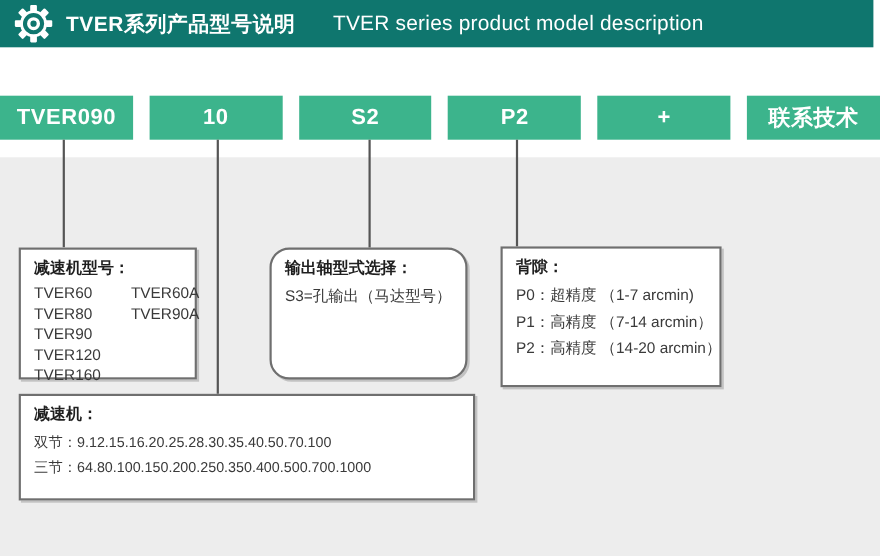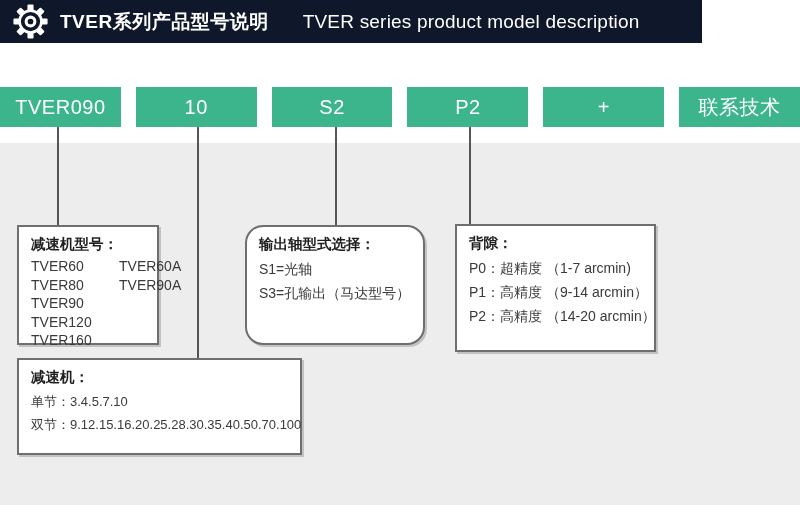--- a/index.html
+++ b/index.html
@@ -7,22 +7,22 @@
   body {
     position: relative;
     background: #ffffff;
     font-family: "Liberation Sans", "DejaVu Sans", sans-serif;
     overflow: hidden;
   }
 
   
   .header {
     position: absolute; top: 0; left: 0;
-    width: 702px; height: 43px;
-    background: #0f172a;
+    width: 794px; height: 43px;
+    background: #0f766e;
     display: flex; align-items: center;
     padding-left: 13px;
   }
   .gear-wrap { width: 35px; height: 35px; flex: 0 0 auto; }
   .title-zh {
     color: #ffffff; font-size: 19px; font-weight: bold;
     margin-left: 12px; letter-spacing: 0.5px;
   }
   .title-en {
     color: #ffffff; font-size: 19px; font-weight: normal;
@@ -31,21 +31,21 @@
 
   
   .model-row {
     position: absolute; top: 87px; left: 0;
     width: 800px; height: 40px;
     display: flex; gap: 15px;
   }
   .model-box {
     flex: 1 1 0;
     background: #3cb48c;
-    color: #ffffff; font-size: 20px; font-weight: normal;
+    color: #ffffff; font-size: 20px; font-weight: bold;
     display: flex; align-items: center; justify-content: center;
     letter-spacing: 0.5px;
   }
 
   
   .panel {
     position: absolute; top: 143px; left: 0;
     width: 800px; height: 362px;
     background: #ededed;
   }
@@ -66,24 +66,24 @@
     border: 2px solid #6f6f6f;
     box-shadow: 2px 2px 0 rgba(0,0,0,0.18);
     z-index: 2;
     padding: 7px 12px;
     color: #3a3a3a;
   }
   .desc-heading {
     font-weight: bold; font-size: 14.5px; color: #1f1f1f;
     line-height: 20px; margin-bottom: 3px;
   }
-  .box-a { left: 17px; top: 225px; width: 142px; height: 120px; }
+  .box-a { left: 17px; top: 225px; width: 162px; height: 120px; }
   .box-b { left: 245px; top: 225px; width: 180px; height: 120px; border-radius: 18px; }
   .box-c { left: 427px; top: 224px; width: 201px; height: 128px; margin-left: 28px; }
-  .box-d { left: 17px;  top: 358px; width: 285px; height: 97px; }
+  .box-d { left: 17px;  top: 358px; width: 415px; height: 97px; }
 
   .pair-grid { display: grid; grid-template-columns: 88px auto; }
   .pair-grid span { font-size: 14px; line-height: 18.5px; white-space: nowrap; }
 
   .item-list div { font-size: 14px; line-height: 24px; white-space: nowrap; }
   .box-d .item-list div { font-size: 13px; line-height: 23px; }
 </style>
 </head>
 <body>
 
@@ -136,33 +136,32 @@
     <span>TVER120</span>
     <span></span>
     <span>TVER160</span>
     <span></span>
   </div>
 </div>
 
 <div class="desc-box box-b">
   <div class="desc-heading">输出轴型式选择：</div>
   <div class="item-list">
-    <div>S1=光轴</div>
     <div>S3=孔输出（马达型号）</div>
   </div>
 </div>
 
 <div class="desc-box box-c">
   <div class="desc-heading">背隙：</div>
   <div class="item-list">
     <div>P0：超精度 （1-7 arcmin)</div>
-    <div>P1：高精度 （9-14 arcmin）</div>
+    <div>P1：高精度 （7-14 arcmin）</div>
     <div>P2：高精度 （14-20 arcmin）</div>
   </div>
 </div>
 
 <div class="desc-box box-d">
   <div class="desc-heading">减速机：</div>
   <div class="item-list">
-    <div>单节：3.4.5.7.10</div>
     <div>双节：9.12.15.16.20.25.28.30.35.40.50.70.100</div>
+    <div>三节：64.80.100.150.200.250.350.400.500.700.1000</div>
   </div>
 </div>
 
 </body></html>

